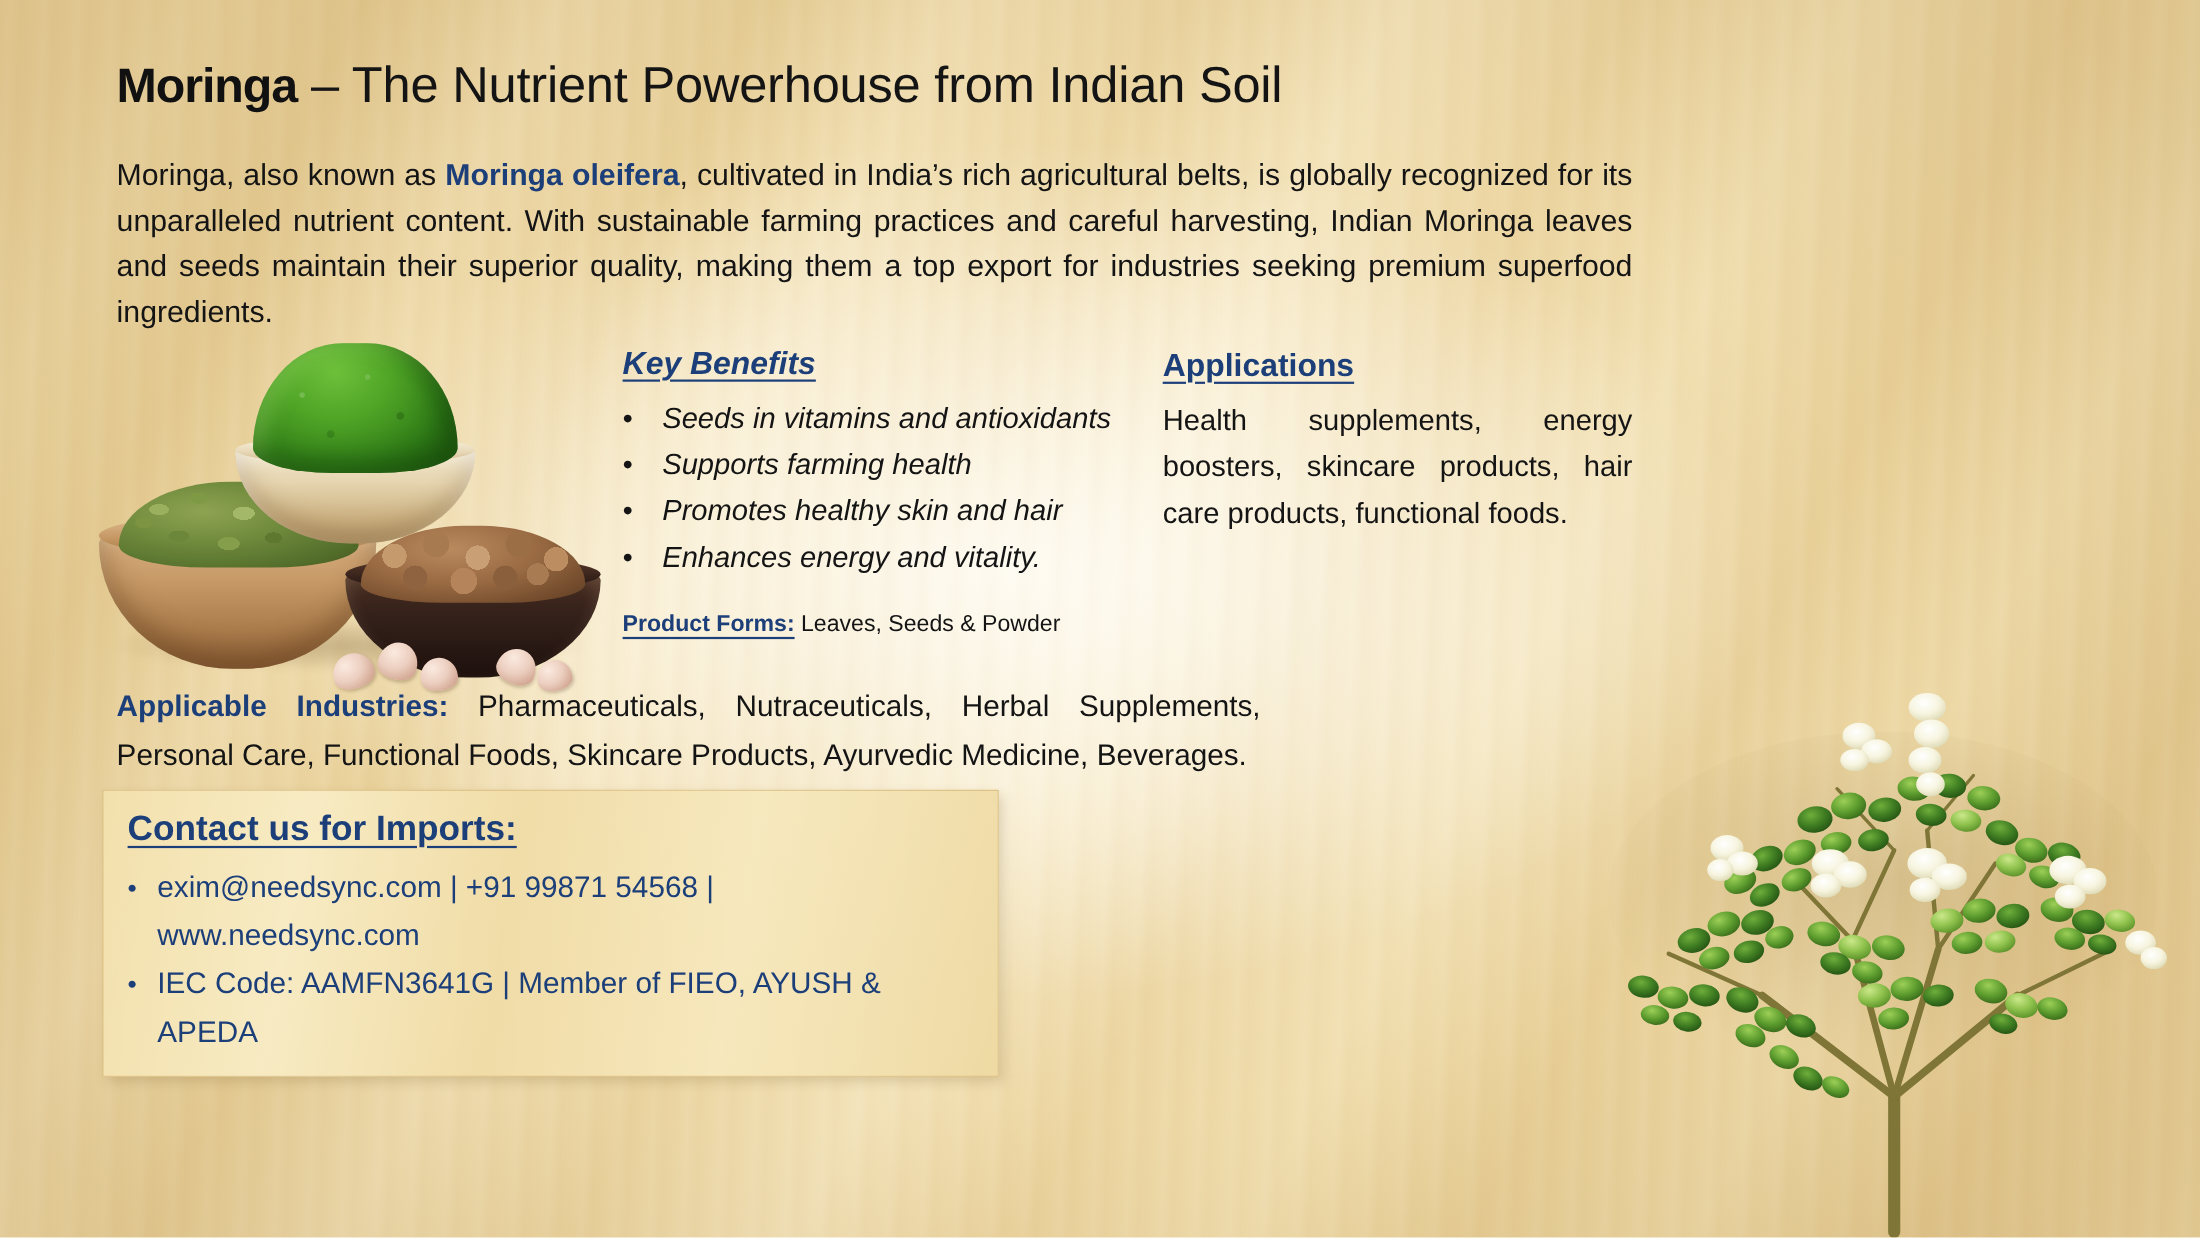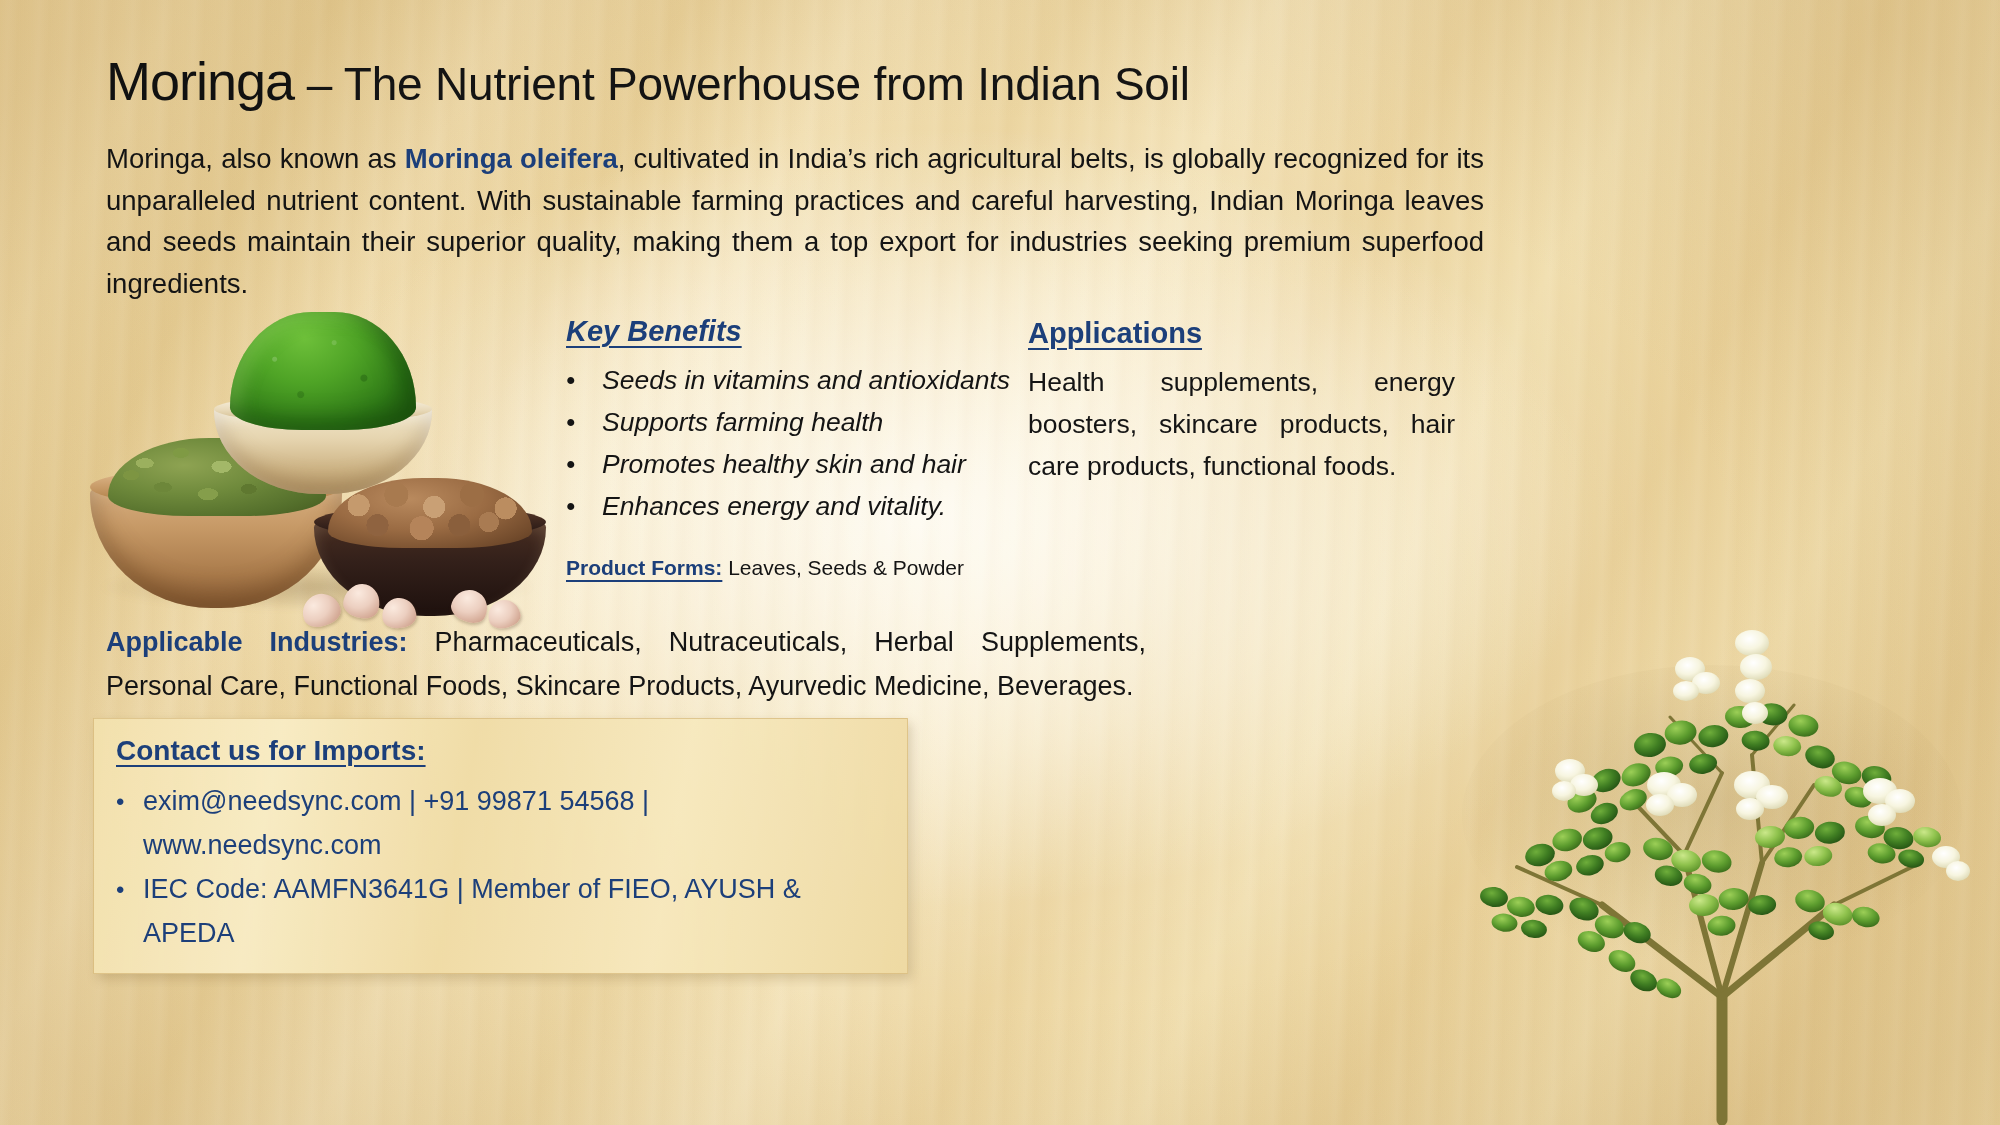--- a/index.html
+++ b/index.html
@@ -54,22 +54,22 @@
   .page { position: absolute; inset: 0; }
 
   
   .title-row {
     position: absolute;
     left: 106px;
     top: 50px;
     white-space: nowrap;
   }
   .title-main {
-    font-size: 54px;
-    font-weight: 400;
+    font-size: 44px;
+    font-weight: 700;
     color: #111111;
     letter-spacing: -1px;
   }
   .title-rest {
     font-size: 46px;
     font-weight: 400;
     color: #141414;
     letter-spacing: -0.2px;
   }
 
@@ -114,21 +114,21 @@
   .b-dot {
     width: 36px;
     flex: 0 0 36px;
     color: #141414;
     font-size: 26px;
   }
 
   
   .apps-col {
     position: absolute;
-    left: 1028px;
+    left: 1057px;
     top: 317px;
     width: 427px;
   }
   .apps-body {
     font-size: 26.5px;
     line-height: 42px;
     color: #141414;
     text-align: justify;
     text-justify: inter-word;
     margin-top: 10px;
@@ -180,21 +180,21 @@
     background: linear-gradient(100deg,
         rgba(243,225,173,0.93) 0%,
         rgba(249,237,198,0.93) 22%,
         rgba(240,220,166,0.93) 45%,
         rgba(247,233,190,0.93) 70%,
         rgba(238,217,162,0.93) 100%);
     border: 1px solid rgba(198,160,90,0.45);
     box-shadow: 4px 5px 10px rgba(120,90,40,0.22);
   }
   .contact-title {
-    font-size: 28px;
+    font-size: 32px;
     font-weight: 700;
     color: #1c3f7a;
     text-decoration: underline;
     text-underline-offset: 5px;
     text-decoration-thickness: 2px;
     margin-bottom: 12px;
   }
   .c-list { list-style: none; }
   .c-item {
     display: flex;

